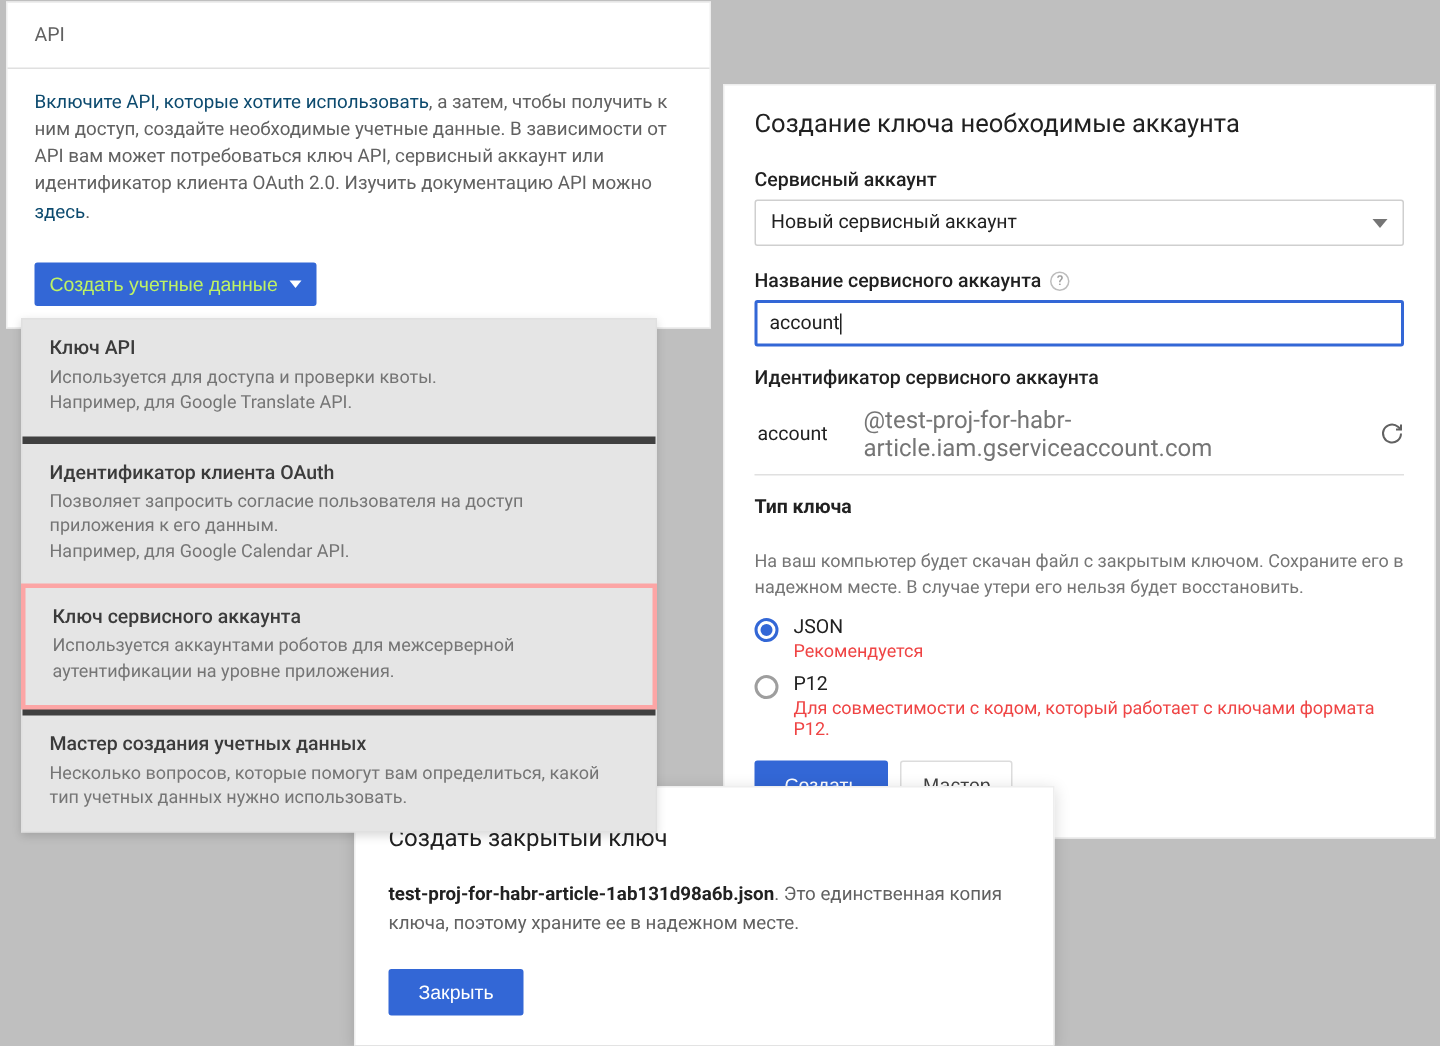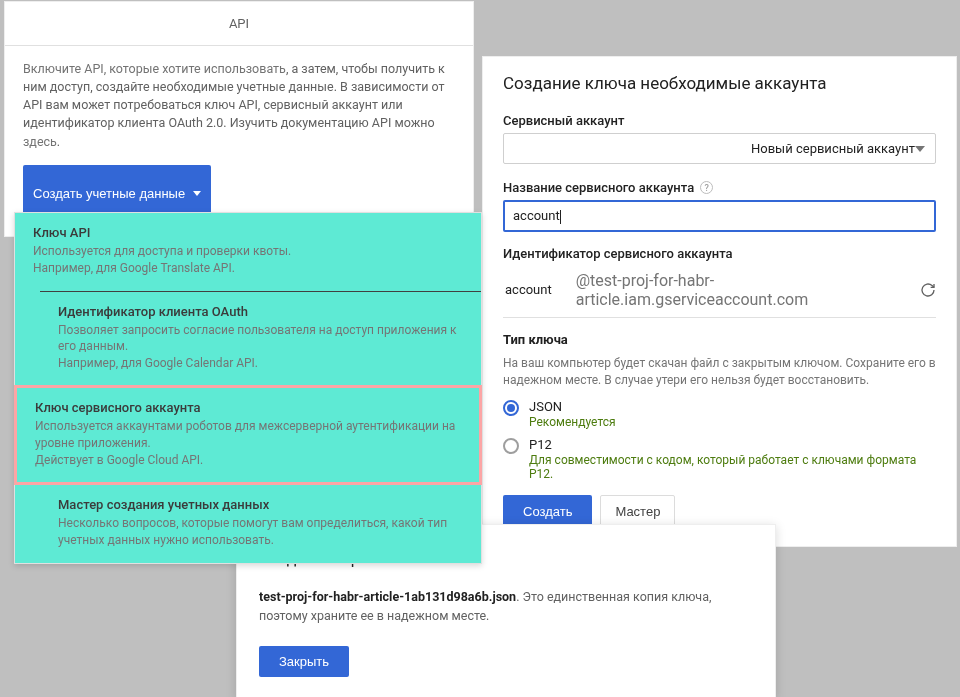--- a/index.html
+++ b/index.html
@@ -6,66 +6,65 @@
   body {
     font-family: Roboto, "Helvetica Neue", Arial, sans-serif;
     background: #bfbfbf;
     width: 960px;
     height: 697px;
     overflow: hidden;
     font-size: 13px;
     color: #212121;
     position: relative;
   }
-  a.link { color: #737373; text-decoration: none; cursor: pointer; }
+  a.link { color: #0c4a6e; text-decoration: none; cursor: pointer; }
 
   
   .left-panel {
     position: absolute;
     left: 4px; top: 1px;
     width: 470px;
     background: #fff;
     border: 1px solid #eee;
   }
   .left-header {
     padding: 14px 18px 14px 18px;
     border-bottom: 1px solid #e0e0e0;
-    text-align: center;
   }
   .left-header .small-title { color: #616161; font-size: 13px; }
   .left-header .big-title { font-size: 20px; color: #212121; margin-top: 4px; }
   .left-body { padding: 14px 18px 14px 18px; }
   .left-body p { line-height: 1.45; color: #616161; font-size: 12.5px; }
   .btn-primary {
     display: inline-flex; align-items: center;
-    background: #3367d6; color: #ffffff;
-    font-size: 13px; padding: 21px 10px; border: none;
-    border-radius: 2px; cursor: pointer; margin-top: 14px;
+    background: #3367d6; color: #bef264;
+    font-size: 13px; padding: 7px 10px; border: none;
+    border-radius: 2px; cursor: pointer; margin-top: 24px;
     font-weight: 500;
   }
   .btn-primary .caret {
     width: 0; height: 0; border-left: 4px solid transparent;
     border-right: 4px solid transparent; border-top: 5px solid #fff;
     margin-left: 8px;
   }
 
   .dropdown {
     position: absolute;
     left: 14px; top: 212px;
-    width: 468px;
-    background: #5eead4;
+    width: 424px;
+    background: #e5e5e5;
     border: 1px solid #e0e0e0;
     box-shadow: 0 2px 6px rgba(0,0,0,0.15);
     z-index: 10;
   }
   .dd-item {
     padding: 12px 18px 14px 18px;
     cursor: pointer;
   }
-  .dd-item + .dd-item { border-top: 1px solid #404040; margin-left: 25px; }
+  .dd-item + .dd-item { border-top: 5px solid #404040; }
   .dd-item .dd-title { color: #3b3b3b; font-size: 13px; margin-bottom: 3px; font-weight: 500; }
   .dd-item .dd-desc { color: #757575; font-size: 12px; line-height: 1.4; }
   .dd-item.highlight {
     border: 3px solid #fca5a5;
     margin: -1px -1px;
     position: relative;
   }
 
   
   .right-panel {
@@ -73,21 +72,21 @@
     left: 482px; top: 56px;
     width: 475px;
     background: #fff;
     border: 1px solid #eee;
   }
   .right-inner { padding: 16px 20px 18px 20px; }
   .right-title { font-size: 17px; color: #212121; margin-bottom: 20px; }
   .field-label { font-size: 13px; color: #212121; font-weight: 500; margin-bottom: 5px; display:flex; align-items:center; gap:6px;}
   .help-circle { width:13px; height:13px; border:1px solid #bdbdbd; border-radius:50%; font-size:9px; color:#9e9e9e; display:inline-flex; align-items:center; justify-content:center; }
   .select-box {
-    display:flex; align-items:center; justify-content:flex-end;
+    display:flex; align-items:center; justify-content:space-between;
     border:1px solid #cfcfcf; border-radius:2px;
     padding:7px 10px; font-size:13px; color:#212121;
     cursor:pointer; margin-bottom:16px;
   }
   .select-box .caret-down {
     width:0;height:0;border-left:5px solid transparent;border-right:5px solid transparent;
     border-top:6px solid #757575;
   }
   .text-input {
     width:100%; border:2px solid #3367d6; border-radius:2px;
@@ -96,41 +95,41 @@
   }
   .id-row {
     display:flex; align-items:center;
     border-bottom:1px solid #e0e0e0;
     padding:5px 0 8px 2px; margin-bottom:14px;
   }
   .id-row .id-left { color:#212121; font-size:13px; flex:0 0 auto; padding-right:24px; }
   .id-row .id-right { color:#757575; font-size:16px; flex:1; text-align:left; }
   .refresh-icon { margin-left:10px; cursor:pointer; color:#616161; display:inline-flex; }
   .refresh-icon svg { width:16px; height:16px; }
-  .keytype-label { font-size:13px; font-weight:700; margin-bottom:8px; }
+  .keytype-label { font-size:13px; font-weight:700; margin-bottom:20px; }
   .keytype-desc { font-size:12px; color:#757575; line-height:1.45; margin-bottom:10px; }
   .radio-row { display:flex; align-items:flex-start; margin-bottom:8px; cursor:pointer; }
   .radio-outer {
     width:16px; height:16px; border-radius:50%;
     border:2px solid #3367d6; display:flex; align-items:center; justify-content:center;
     margin-right:10px; margin-top:1px; flex-shrink:0;
   }
   .radio-outer.unsel { border-color:#9e9e9e; }
   .radio-inner { width:8px; height:8px; border-radius:50%; background:#3367d6; }
   .radio-text .r-title { font-size:13px; color:#212121; }
-  .radio-text .r-sub { font-size:12px; color:#4d7c0f; margin-top:1px; }
+  .radio-text .r-sub { font-size:12px; color:#ef4444; margin-top:1px; }
   .button-row { margin-top:14px; display:flex; gap:8px; }
   .btn-blue { background:#3367d6; color:#fff; border:none; padding:8px 20px; border-radius:2px; font-size:13px; cursor:pointer; font-weight:500;}
   .btn-white { background:#fff; color:#424242; border:1px solid #dcdcdc; padding:8px 14px; border-radius:2px; font-size:13px; cursor:pointer;}
 
   
   .bottom-dialog {
     position:absolute;
     left:236px; top:524px;
-    width:540px;
+    width:467px;
     background:#fff;
     border:1px solid #eee;
     box-shadow: 0 2px 10px rgba(0,0,0,0.15);
   }
   .bottom-inner { padding:24px 22px 20px 22px; }
   .bottom-title { font-size:16px; color:#212121; margin-bottom:20px; }
   .bottom-text { font-size:12.5px; color:#616161; line-height:1.5; margin-bottom:20px;}
   .bottom-text .fname { font-weight:700; color:#212121; }
   .cursor-caret { display:inline-block; width:1px; height:14px; background:#212121; vertical-align:middle; margin-left:0;}
 </style>
@@ -159,21 +158,20 @@
     <div class="dd-desc">Например, для Google Translate API.</div>
   </div>
   <div class="dd-item">
     <div class="dd-title">Идентификатор клиента OAuth</div>
     <div class="dd-desc">Позволяет запросить согласие пользователя на доступ приложения к его данным.</div>
     <div class="dd-desc">Например, для Google Calendar API.</div>
   </div>
   <div class="dd-item highlight">
     <div class="dd-title">Ключ сервисного аккаунта</div>
     <div class="dd-desc">Используется аккаунтами роботов для межсерверной аутентификации на уровне приложения.</div>
-    <div class="dd-desc">Действует в Google Cloud API.</div>
   </div>
   <div class="dd-item">
     <div class="dd-title">Мастер создания учетных данных</div>
     <div class="dd-desc">Несколько вопросов, которые помогут вам определиться, какой тип учетных данных нужно использовать.</div>
   </div>
 </div>
 
 <div class="right-panel">
   <div class="right-inner">
     <div class="right-title">Создание ключа необходимые аккаунта</div>

